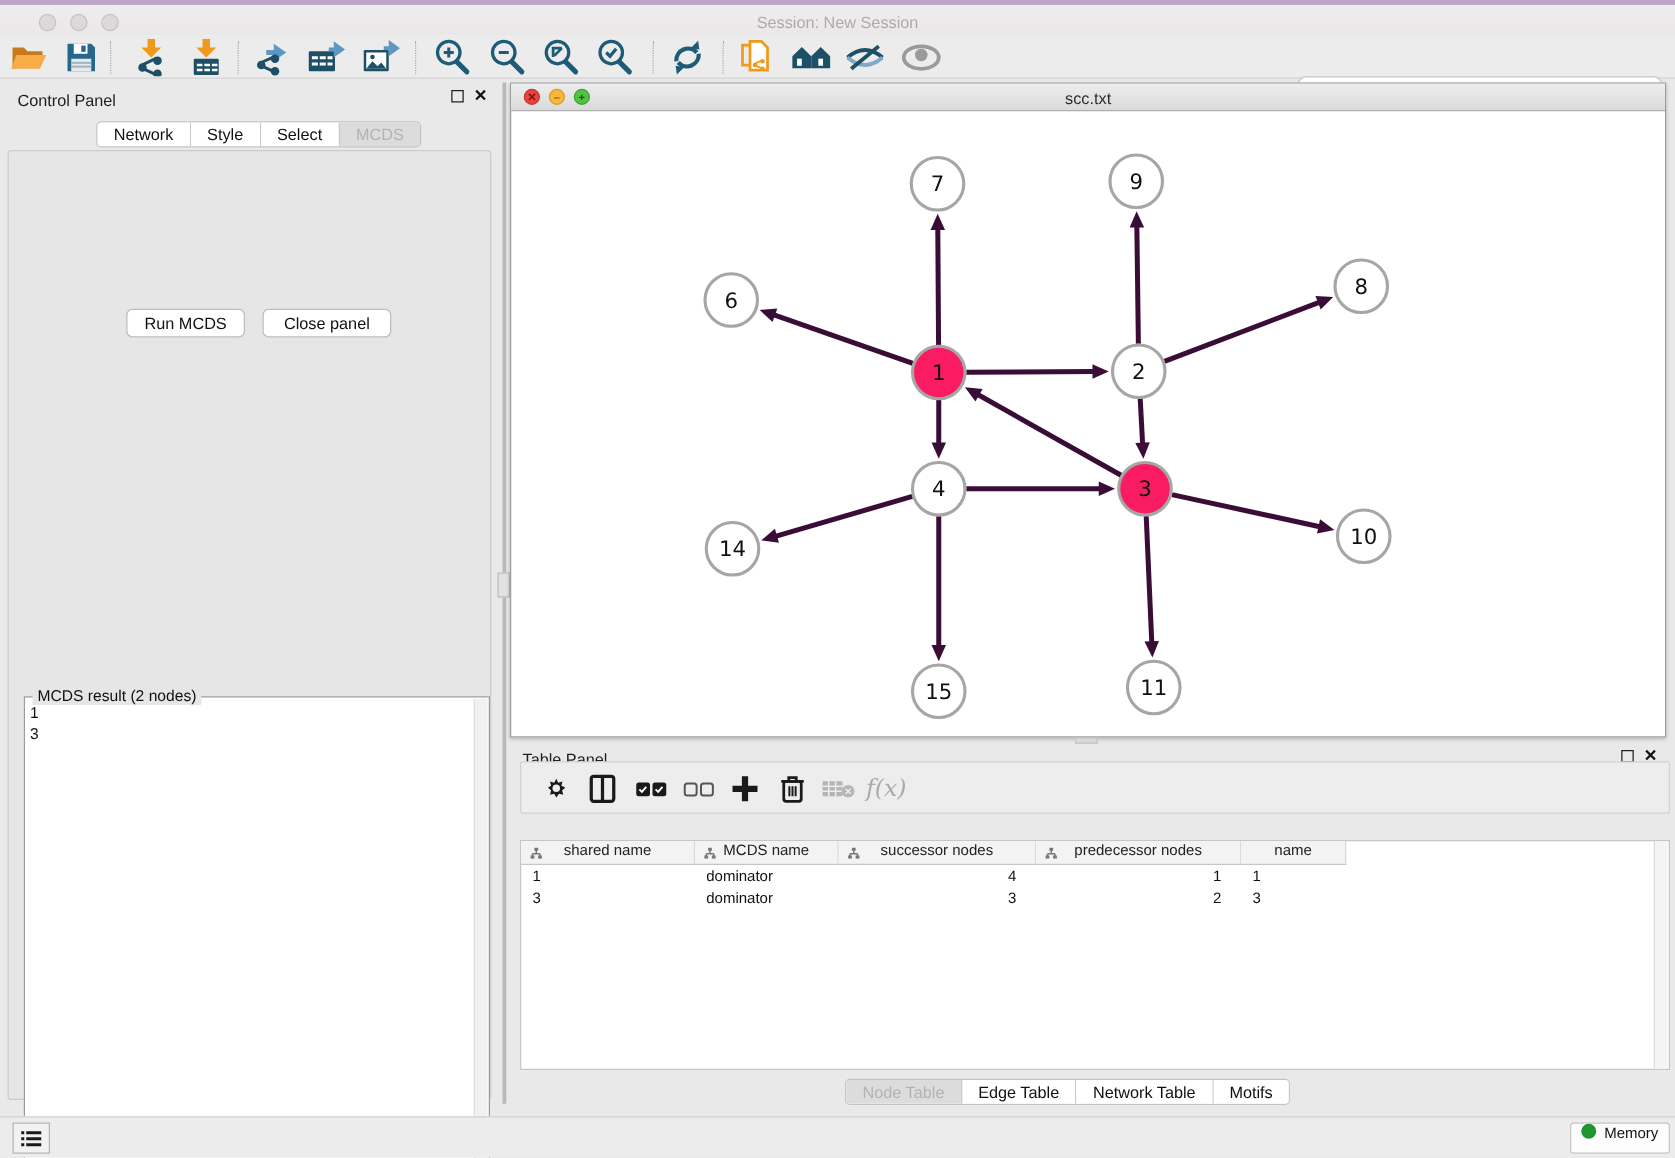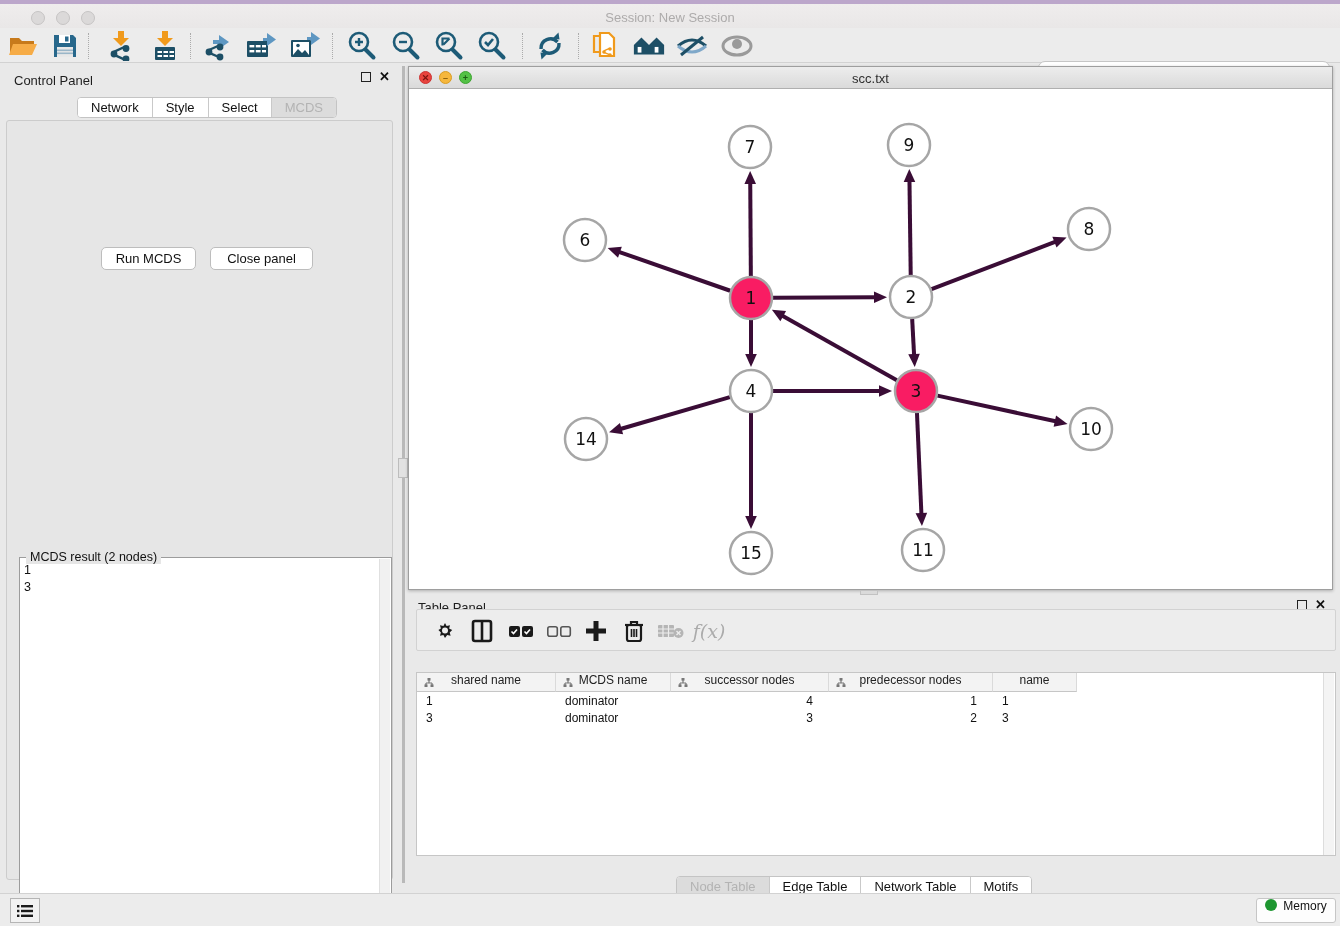--- a/index.html
+++ b/index.html
@@ -87,21 +87,21 @@
     border-bottom:1px solid #C6C6C6; font-size:12px; color:#222; display:flex;
     justify-content:center; }
   .th .tree-ic { position:absolute; left:7px; top:5px; }
   .t-row { position:absolute; left:0; height:17px; width:660px; display:flex; font-size:12px; color:#111; }
   .td { height:17px; display:flex; align-items:center; }
   .td.a-l { justify-content:flex-start; padding-left:9px; }
   .td.a-r { justify-content:flex-end; padding-right:16px; }
   #tp-vscroll { position:absolute; right:1px; top:0px; width:11px; height:182px;
     background:#F4F4F4; border-left:1px solid #DDDDDD; }
   #tp-tabs { position:absolute; left:268px; top:266px; height:21px; display:flex;
-    border:1px solid #C4C4C4; border-radius:4px; overflow:hidden; background:#fff;margin-top:13px; }
+    border:1px solid #C4C4C4; border-radius:4px; overflow:hidden; background:#fff; }
 
   
   #statusbar { position:absolute; left:0; top:893px; width:1340px; height:33px;
     background:#ECECEC; border-top:1px solid #D2D2D2; }
   #list-btn { position:absolute; left:10px; top:4px; width:30px; height:25px; background:#F2F2F2;
     border:1px solid #B5B5B5; display:flex; align-items:center; justify-content:center; }
   #memory-btn { position:absolute; right:4px; top:4px; width:80px; height:25px; background:#FDFDFD;
     border:1px solid #C6C6C6; border-radius:3px; display:flex; align-items:flex-start;
     justify-content:center; gap:6px; font-size:12px; color:#111; }
   #memory-dot { width:12px; height:12px; border-radius:50%; }

